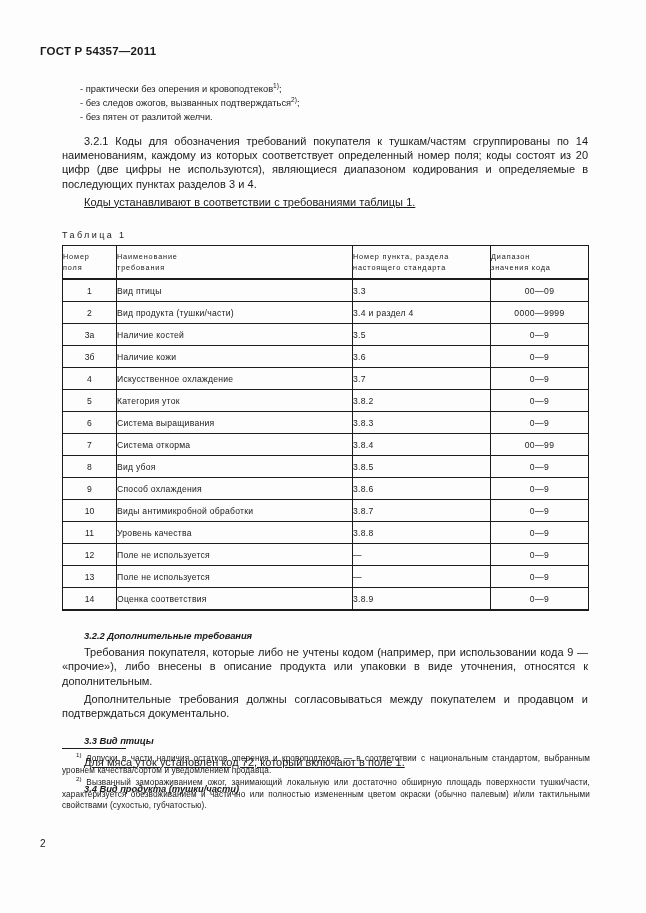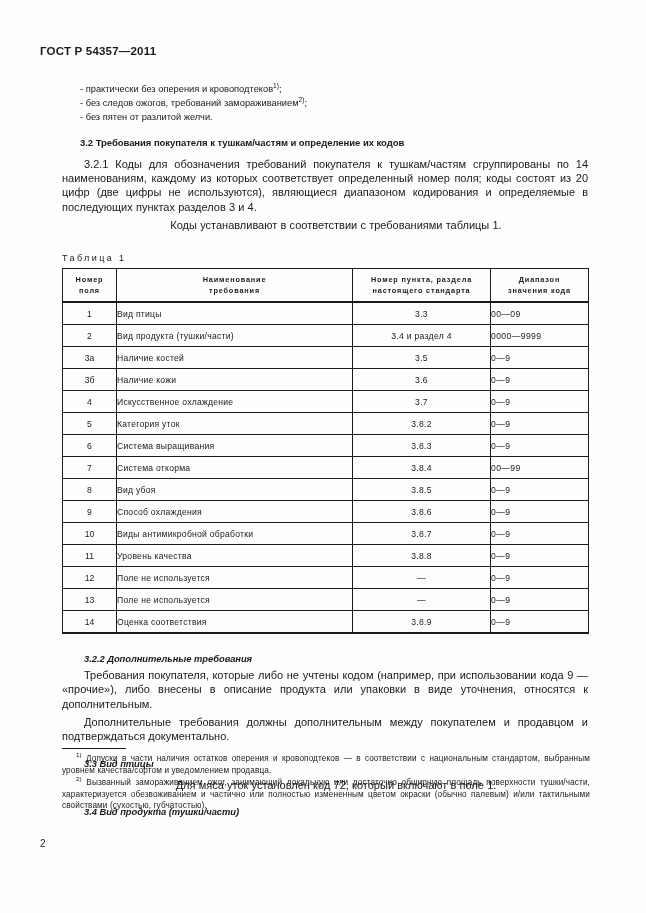--- a/index.html
+++ b/index.html
@@ -63,21 +63,21 @@
 
   p.body {
     font-size: 11px;
     line-height: 14.3px;
     margin: 9px 0 0 0;
     text-align: justify;
     text-indent: 22px;
     word-spacing: 0.15px;
   }
   p.body.tight { margin-top: 4px; }
-  p.body.nojust { text-align: center; }
+  p.body.nojust { text-align: left; text-decoration: underline; }
 
   
   .tbl-caption {
     font-size: 9px;
     letter-spacing: 2.4px;
     margin: 21px 0 5px 0;
   }
 
   table.codes {
     border-collapse: collapse;
@@ -91,35 +91,35 @@
   table.codes col.c4 { width: 98px; }
 
   table.codes th,
   table.codes td {
     border: 1px solid #1c1c1c;
     padding: 0;
     vertical-align: middle;
   }
   table.codes thead th {
     height: 32px;
-    font-weight: bold;
+    font-weight: normal;
     font-size: 7.3px;
     letter-spacing: 0.85px;
     line-height: 11px;
-    text-align: center;
+    text-align: left;
     border-bottom-width: 2px;
   }
   table.codes tbody td {
     height: 21px;
     line-height: 12px;
   }
   td.num { text-align: center; }
   td.name { text-align: left; padding-left: 26px; letter-spacing: 0.25px; margin-left: 40px; }
-  td.ref  { text-align: center; letter-spacing: 0.3px; }
-  td.range{ letter-spacing: 0.4px; }
+  td.ref  { text-align: left; letter-spacing: 0.3px; }
+  td.range{ text-align: center; letter-spacing: 0.4px; }
   table.codes tbody tr:last-child td { border-bottom-width: 2px; }
 
   
   .after-table { margin-top: 19px; }
 
   h3.sub {
     font-size: 9.4px;
     font-weight: bold;
     margin: 0 0 0 22px;
     letter-spacing: -0.05px;
@@ -166,25 +166,24 @@
 <body>
 
 <div class="page">
 
   <div class="doc-header">ГОСТ Р 54357—2011</div>
 
   <div class="content">
 
     <div class="dash-line"><span>- практически без оперения и кровоподтеков</span><sup class="fn">1)</sup>;</div>
 
-    <div class="dash-line"><span>- без следов ожогов, требований замораживанием</span><sup class="fn">2)</sup>;</div>
+    <div class="dash-line"><span>- без следов ожогов, вызванных подтверждаться</span><sup class="fn">2)</sup>;</div>
 
     <div class="dash-line">- без пятен от разлитой желчи.</div>
 
-    <h2 class="sec">3.2 Требования покупателя к тушкам/частям и определение их кодов</h2>
 
     <p class="body">3.2.1 Коды для обозначения требований покупателя к тушкам/частям сгруппированы по 14 наименованиям, каждому из которых соответствует определенный номер поля; коды состоят из 20 цифр (две цифры не используются), являющиеся диапазоном кодирования и определяемые в последующих пунктах разделов 3 и 4.</p>
 
     <p class="body tight nojust">Коды устанавливают в соответствии с требованиями таблицы 1.</p>
 
     <div class="tbl-caption">Таблица 1</div>
 
     <table class="codes">
       <colgroup>
         <col class="c1">
@@ -303,21 +302,21 @@
           <td class="ref">3.8.9</td>
           <td class="range">0—9</td>
         </tr>
       </tbody>
     </table>
 
     <div class="after-table">
 
       <h3 class="sub">3.2.2 Дополнительные требования</h3>
       <p class="body tight">Требования  покупателя,  которые  либо не учтены кодом (например, при использовании кода 9 — «прочие»),  либо  внесены в описание  продукта  или  упаковки  в  виде  уточнения,  относятся к дополнительным.</p>
-      <p class="body tight">Дополнительные требования должны дополнительным между покупателем и продавцом и подтверждаться документально.</p>
+      <p class="body tight">Дополнительные требования должны согласовываться между покупателем и продавцом и подтверждаться документально.</p>
 
       <h3 class="sub spaced">3.3 Вид птицы</h3>
       <p class="body nojust">Для мяса уток  установлен код 72, который включают в поле 1.</p>
 
       <h3 class="sub spaced">3.4 Вид продукта (тушки/части)</h3>
 
     </div>
   </div>
 
   <div class="footnotes">

